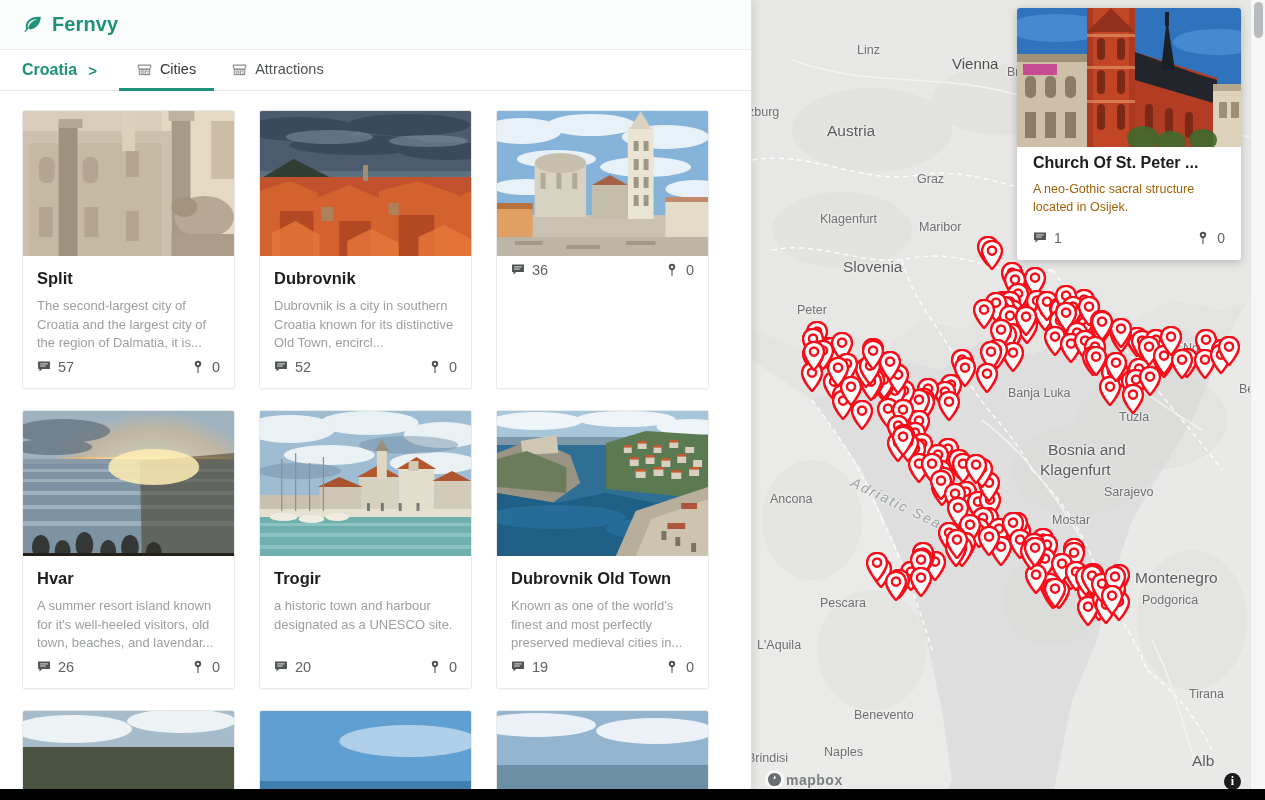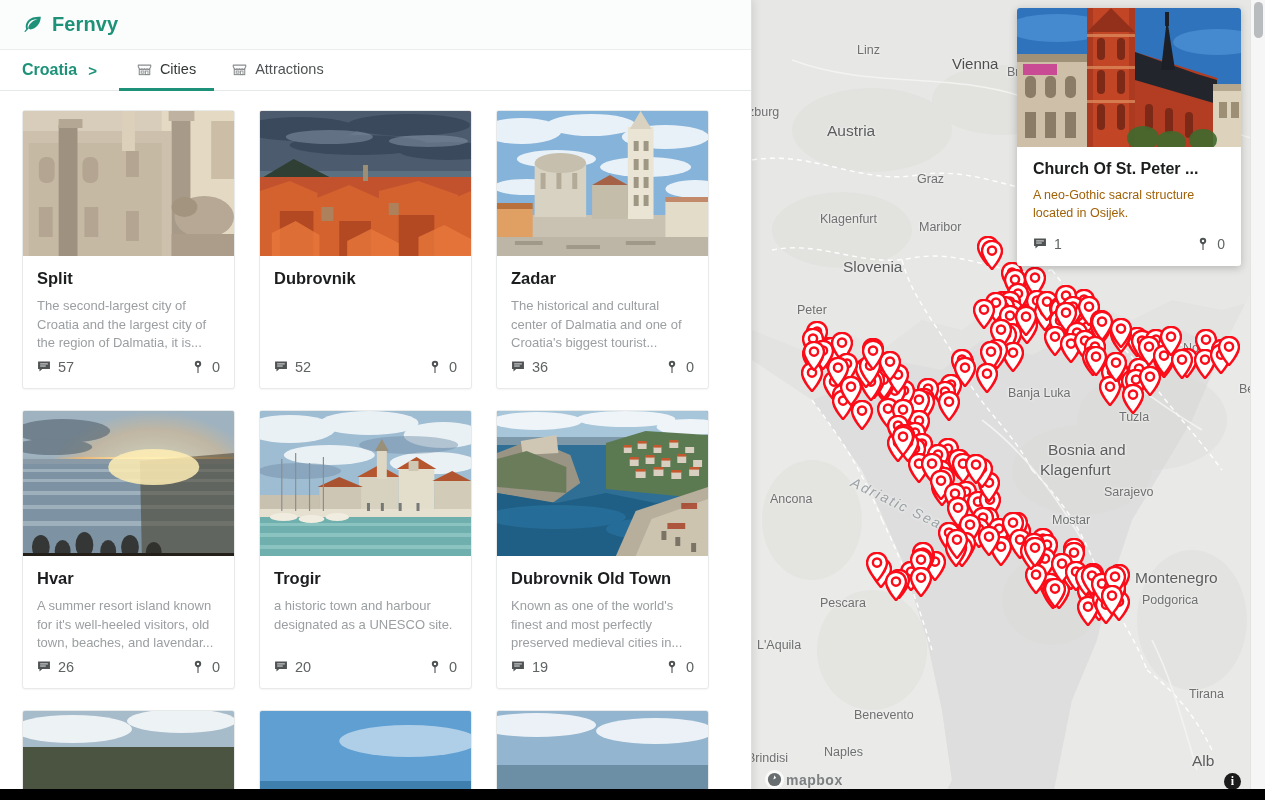--- a/index.html
+++ b/index.html
@@ -193,21 +193,21 @@
     left: 1017px; top: 8px;
     width: 224px;
     background: #ffffff;
     border-radius: 3px;
     box-shadow: 0 2px 9px rgba(0,0,0,.22);
     z-index: 30;
     overflow: hidden;
   }
   .popup-img { width: 100%; height: 139px; display: block; overflow: hidden; }
   .popup-img svg { display: block; width: 100%; height: 100%; }
-  .popup-body { padding: 13px 16px 0 16px; }
+  .popup-body { padding: 7px 16px 0 16px; }
   .popup-title {
     font-size: 16px; font-weight: bold; color: #1b1d1e;
     margin-bottom: 8px;
     white-space: nowrap; overflow: hidden;
   }
   .popup-desc { font-size: 12.5px; line-height: 18px; color: #a16207; }
   .popup-meta {
     display: flex; align-items: center; justify-content: space-between;
     padding: 14px 16px 14px 16px;
     font-size: 14px; color: #5f6364;
@@ -1733,20 +1733,21 @@
               </g>
               <g fill="#8d9b82" opacity=".55">
                 <rect x="62" y="96" width="12" height="14"></rect>
                 <rect x="130" y="92" width="10" height="12"></rect>
               </g>
               <rect x="104" y="54" width="5" height="16" fill="#9c8f76"></rect>
             </svg>
           </div>
           <div class="card-body">
             <div class="card-title">Dubrovnik</div>
+            <div class="card-desc">Dubrovnik is a city in southern Croatia known for its distinctive Old Town, encircl...</div>
           </div>
           <div class="card-meta">
             <span class="meta-item">
               <svg class="meta-ico" viewBox="0 0 20 20">
                 <path d="M1.5 2 h17 v11 h-11 l-4 3.6 v-3.6 h-2 Z" fill="#4f5354"></path>
                 <g stroke="#ffffff" stroke-width="1.2">
                     <path d="M4.5 5.6 h11"></path>
                     <path d="M4.5 8.6 h8"></path>
                   </g>
               </svg>
@@ -1802,24 +1803,20 @@
               </g>
               <rect x="96" y="74" width="36" height="34" fill="#c4bdaa"></rect>
               <polygon points="96,74 114,64 132,74" fill="#a56246"></polygon>
               <rect x="0" y="126" width="213" height="19" fill="#bdb6a7"></rect>
               <g fill="#8d8778" opacity=".6">
                 <rect x="18" y="130" width="28" height="4"></rect>
                 <rect x="70" y="134" width="34" height="4"></rect>
                 <rect x="130" y="130" width="30" height="4"></rect>
               </g>
             </svg>
-          </div>
-          <div class="card-body">
-            <div class="card-title">Zadar</div>
-            <div class="card-desc">The historical and cultural center of Dalmatia and one of Croatia's biggest tourist...</div>
           </div>
           <div class="card-meta">
             <span class="meta-item">
               <svg class="meta-ico" viewBox="0 0 20 20">
                 <path d="M1.5 2 h17 v11 h-11 l-4 3.6 v-3.6 h-2 Z" fill="#4f5354"></path>
                 <g stroke="#ffffff" stroke-width="1.2">
                     <path d="M4.5 5.6 h11"></path>
                     <path d="M4.5 8.6 h8"></path>
                   </g>
               </svg>

